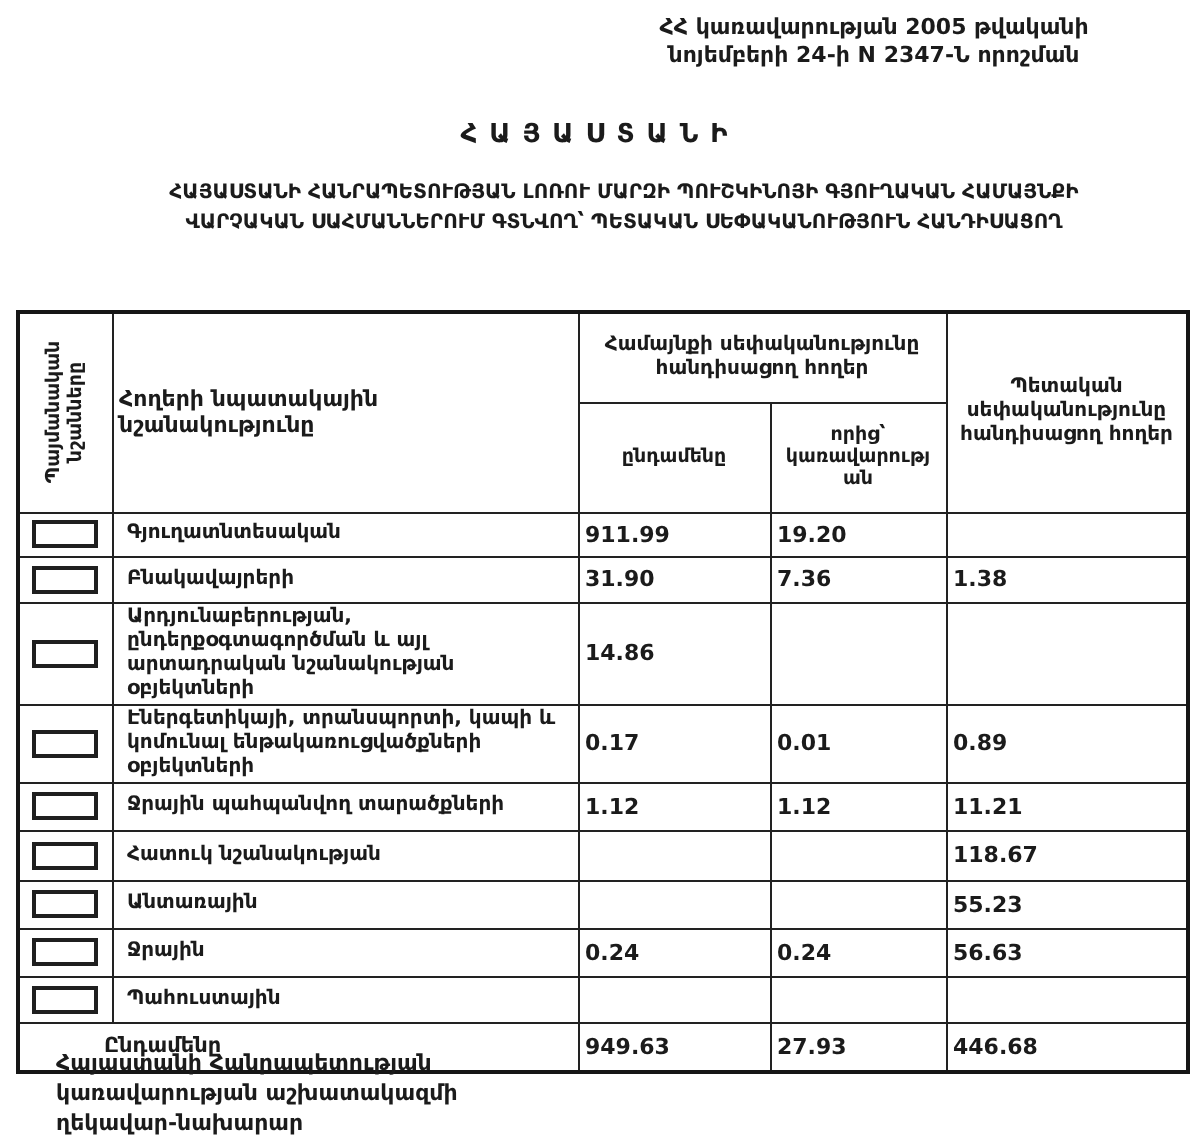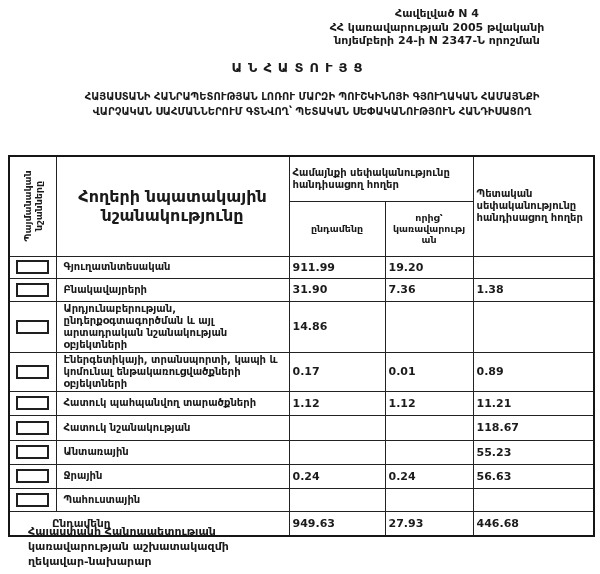--- a/index.html
+++ b/index.html
@@ -26,23 +26,23 @@
   table.land-table {
     position:absolute; top:155px; left:8px; width:585px;
     border-collapse:collapse; table-layout:fixed;
     border:2px solid #161616;
   }
   .land-table th, .land-table td {
     border:1.5px solid #222222; padding:1px 3px; vertical-align:middle;
     overflow:hidden;
   }
   .land-table th { font-weight:600; }
-  .th-group { font-size:10px; line-height:12px; text-align:left; }
+  .th-group { font-size:10px; line-height:12px; text-align:center; }
   .th-sub   { font-size:9.5px; line-height:11px; text-align:center; font-weight:500; word-break:break-word; }
-  .th-desig { font-size:16px; text-align:center; font-weight:600; }
+  .th-desig { font-size:11px; text-align:left; font-weight:600; }
   .vert-wrap { display:flex; align-items:center; justify-content:center; height:96px; }
   .vert-text {
     transform:rotate(-90deg); white-space:normal;
     width:86px; font-size:9.5px; line-height:11px; text-align:center; font-weight:600;
   }
   td.cell-label { font-size:10px; font-weight:bold; line-height:12px; padding-left:7px; }
   td.cell-num   { font-size:11px; font-weight:bold; text-align:left; }
   td.cell-box   { text-align:center; }
   .legend-box {
     width:33px; height:14px; border:2px solid #1f1f1f; margin:0 auto; background:#fff;
@@ -57,26 +57,25 @@
     position:absolute; top:553px; left:448px;
     font-size:11px; font-weight:bold;margin-top:48px;
   }
 </style>
 </head>
 <body>
 
 <div class="sheet">
 
   <div class="annex-block">
-    <div>Հավելված N 4</div>
     <div>ՀՀ կառավարության 2005 թվականի</div>
     <div>նոյեմբերի 24-ի N 2347-Ն որոշման</div>
   </div>
 
-  <div class="doc-title">ԱՆՀԱՏՈՒՅՑ</div>
+  <div class="doc-title">ՀԱՅԱՍՏԱՆԻ</div>
 
   <div class="doc-subtitle">
     <div>ՀԱՅԱՍՏԱՆԻ ՀԱՆՐԱՊԵՏՈՒԹՅԱՆ ԼՈՌՈՒ ՄԱՐԶԻ ՊՈՒՇԿԻՆՈՅԻ ԳՅՈՒՂԱԿԱՆ ՀԱՄԱՅՆՔԻ</div>
     <div>ՎԱՐՉԱԿԱՆ ՍԱՀՄԱՆՆԵՐՈՒՄ ԳՏՆՎՈՂ՝ ՊԵՏԱԿԱՆ ՍԵՓԱԿԱՆՈՒԹՅՈՒՆ ՀԱՆԴԻՍԱՑՈՂ</div>
   </div>
 
   <table class="land-table">
     <colgroup>
       <col style="width:47px">
         <col style="width:233px">
@@ -134,21 +133,21 @@
           </td>
         <td class="cell-label">Էներգետիկայի, տրանսպորտի, կապի և կոմունալ ենթակառուցվածքների օբյեկտների</td>
         <td class="cell-num">0.17</td>
         <td class="cell-num">0.01</td>
         <td class="cell-num">0.89</td>
       </tr>
       <tr>
         <td class="cell-box" style="height:24px">
             <div class="legend-box"></div>
           </td>
-        <td class="cell-label">Հատուկ պահպանվող տարածքների</td>
+        <td class="cell-label">Ջրային պահպանվող տարածքների</td>
         <td class="cell-num">1.12</td>
         <td class="cell-num">1.12</td>
         <td class="cell-num">11.21</td>
       </tr>
       <tr>
         <td class="cell-box" style="height:25px">
             <div class="legend-box"></div>
           </td>
         <td class="cell-label">Հատուկ նշանակության</td>
         <td class="cell-num"></td>

